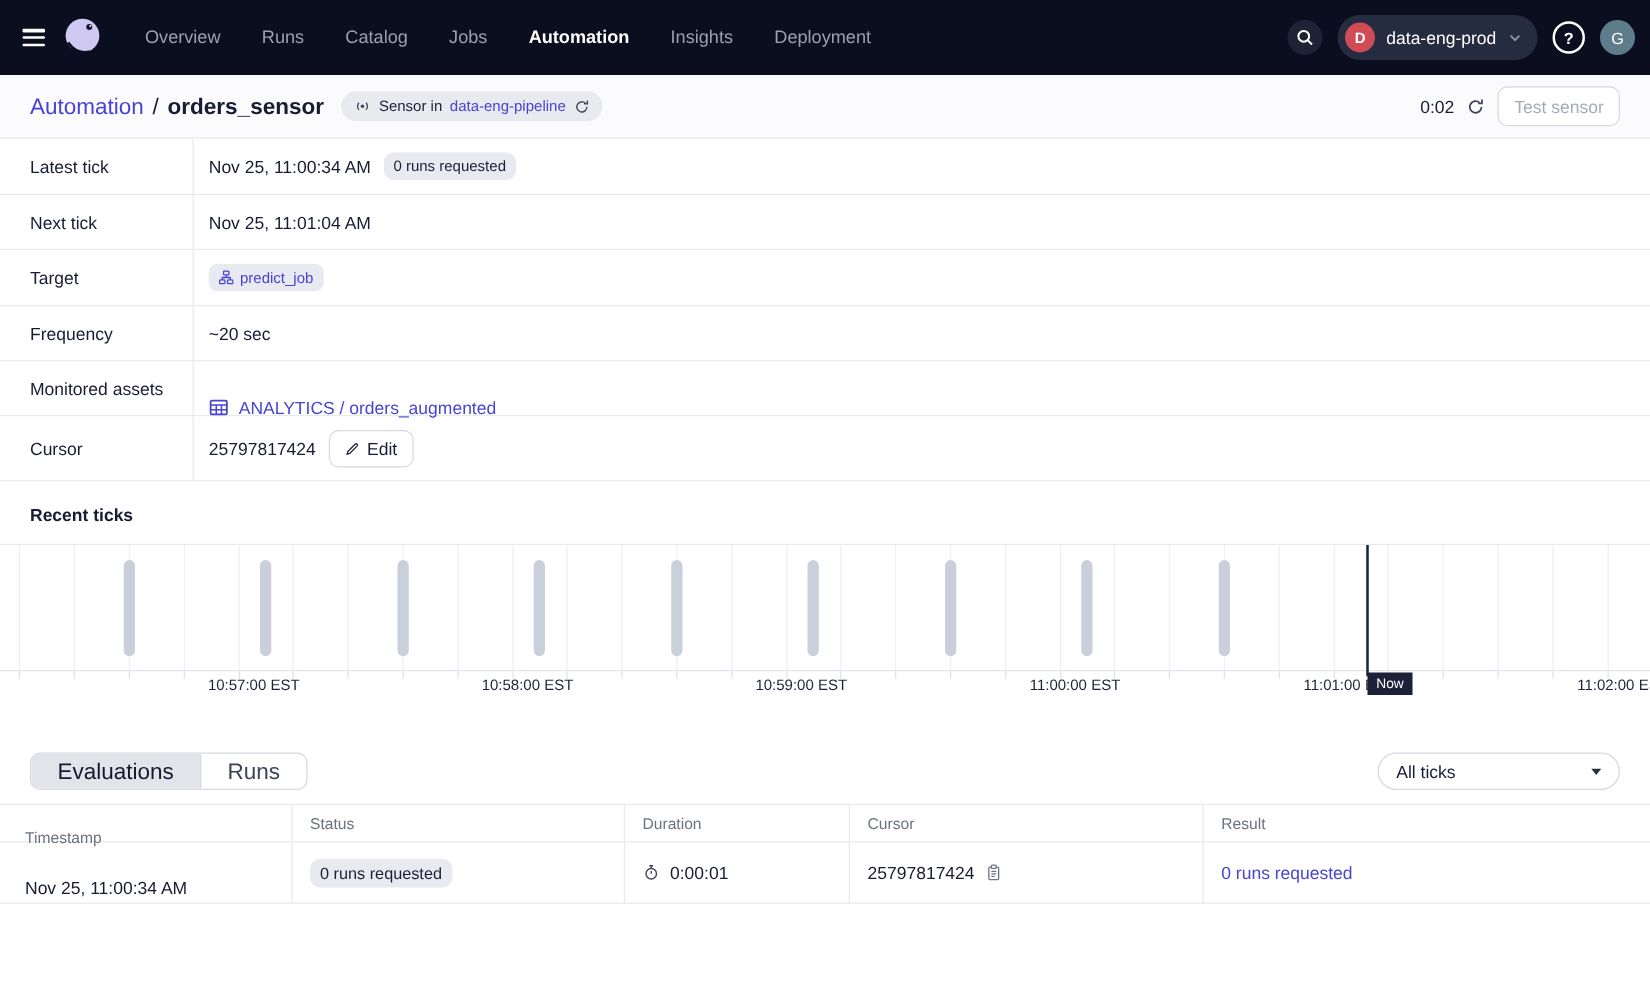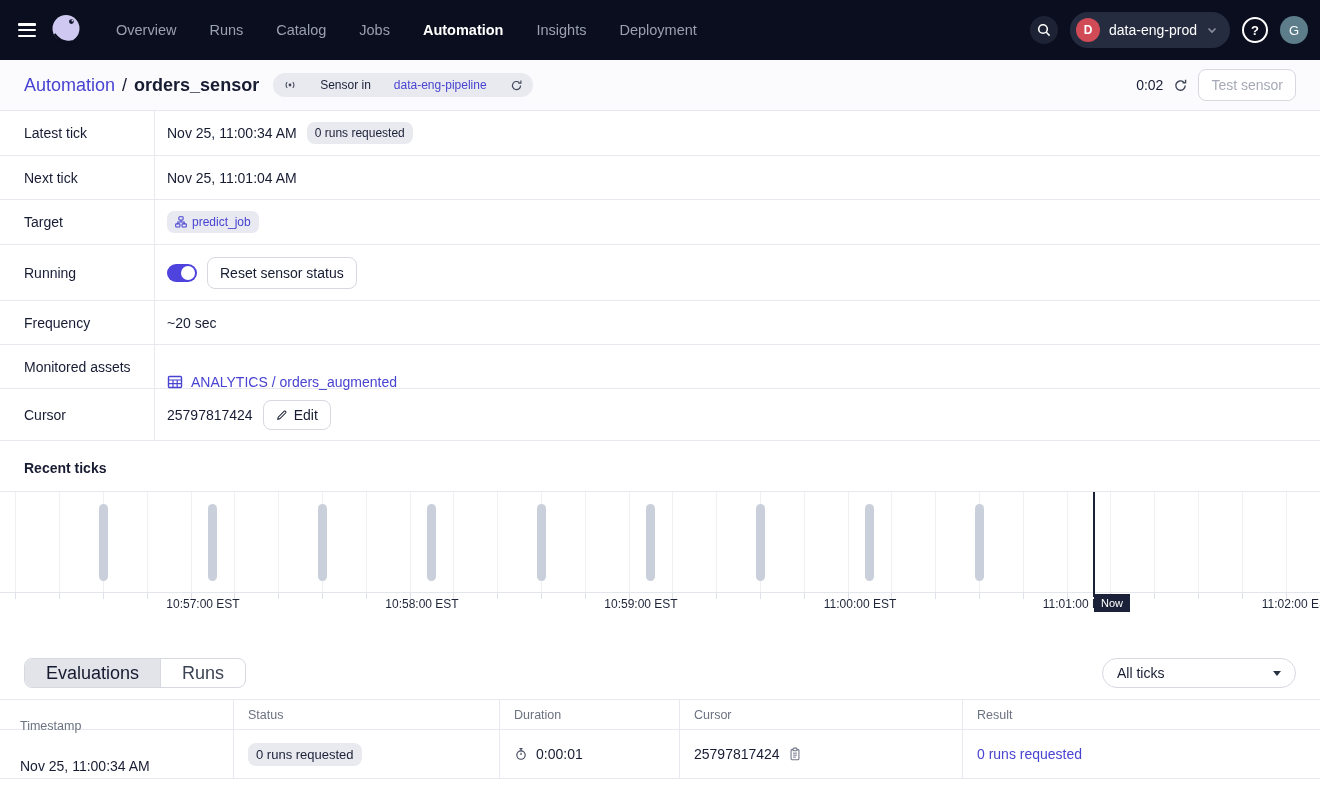--- a/index.html
+++ b/index.html
@@ -28,21 +28,21 @@
   .help-btn{width:26px;height:26px;border-radius:50%;border:2px solid #fff;color:#fff;font-size:13px;font-weight:bold;display:flex;align-items:center;justify-content:center;cursor:pointer;}
   .avatar{width:28px;height:28px;border-radius:50%;background:#5d7d8b;color:#fff;font-size:13px;display:flex;align-items:center;justify-content:center;cursor:pointer;}
 
   
   .crumbbar{height:51px;background:#fbfbfd;border-bottom:1px solid var(--border);
     display:flex;align-items:center;padding:0 24px;}
   .crumb-root{font-size:18px;color:var(--link);cursor:pointer;}
   .crumb-sep{font-size:18px;margin:0 7px;}
   .crumb-title{font-size:18px;font-weight:bold;}
   .sensor-badge{margin-left:14px;height:24px;background:#e9eaf0;border-radius:12px;
-    display:flex;align-items:center;gap:23px;padding:0 10px;font-size:12px;color:#1a2038;}
+    display:flex;align-items:center;gap:6px;padding:0 10px;font-size:12px;color:#1a2038;}
   .sensor-badge .blink{color:var(--link);cursor:pointer;}
   .crumb-right{margin-left:auto;display:flex;align-items:center;gap:10px;}
   .countdown{font-size:14px;}
   .btn{background:#fff;border:1px solid var(--btn-border);border-radius:8px;height:32px;
     padding:0 12px;font-size:14px;color:var(--dark);display:inline-flex;align-items:center;gap:6px;
     font-family:"Liberation Sans",sans-serif;cursor:pointer;}
   .btn.disabled{color:#a5aab6;}
 
   
   .meta-row{display:flex;border-bottom:1px solid var(--border);}
@@ -190,29 +190,20 @@
     <div class="meta-value">
       <span class="job-pill">
         <svg viewBox="0 0 14 14" width="12" height="12">
           <rect x="4.5" y="1" width="5" height="3.6" rx="0.8" stroke="currentColor" stroke-width="1.2" fill="none"></rect>
           <rect x="0.8" y="9.2" width="5" height="3.6" rx="0.8" stroke="currentColor" stroke-width="1.2" fill="none"></rect>
           <rect x="8.2" y="9.2" width="5" height="3.6" rx="0.8" stroke="currentColor" stroke-width="1.2" fill="none"></rect>
           <path d="M7 4.6 V7 M3.3 9.2 V7 H10.7 V9.2" stroke="currentColor" stroke-width="1.2" fill="none"></path>
         </svg>
         <span>predict_job</span>
       </span>
-    </div>
-  </div>
-  <div class="meta-row" style="height:56px">
-    <div class="meta-label">Running</div>
-    <div class="meta-value">
-      <div class="toggle">
-          <div class="knob"></div>
-        </div>
-      <button class="btn">Reset sensor status</button>
     </div>
   </div>
   <div class="meta-row" style="height:44px">
     <div class="meta-label">Frequency</div>
     <div class="meta-value">
       <span>~20 sec</span>
     </div>
   </div>
   <div class="meta-row" style="height:44px">
     <div class="meta-label">Monitored assets</div>

